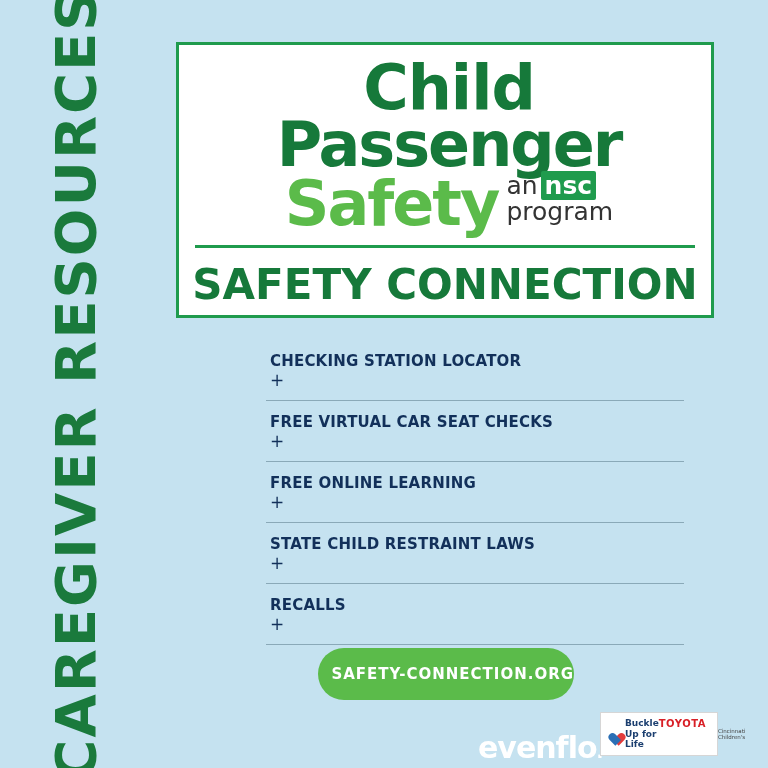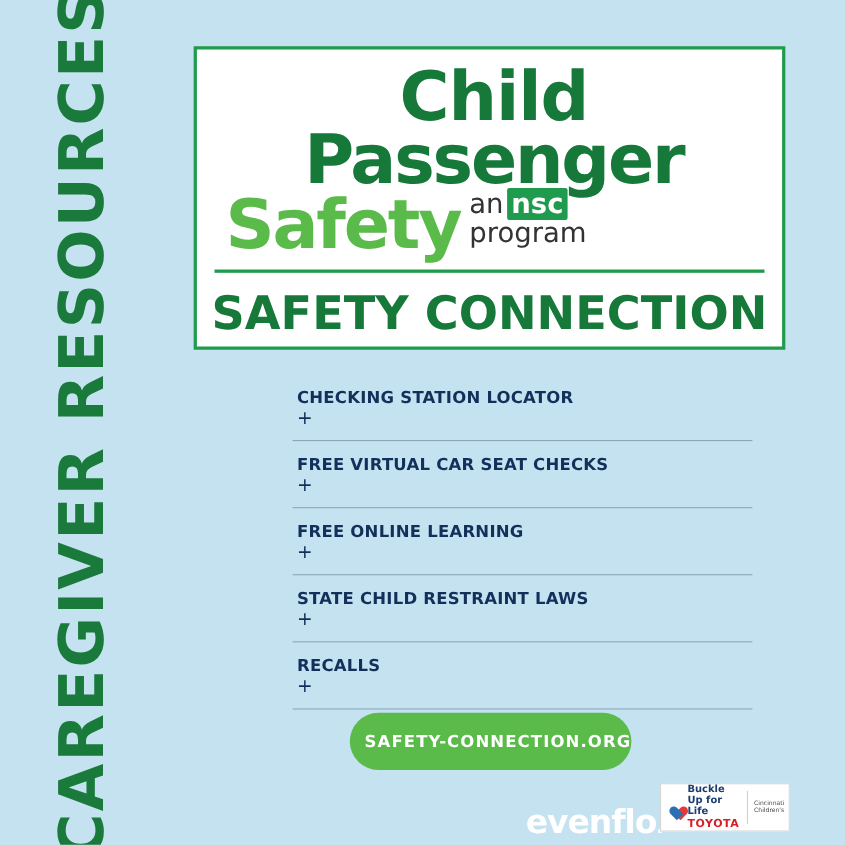--- a/index.html
+++ b/index.html
@@ -67,21 +67,21 @@
     font-family: "DejaVu Sans", sans-serif;
     font-weight: bold;
     font-size: 62px;
     line-height: 0.95;
     color: #16793a;
     letter-spacing: -2px;
   }
   .logo-line3row {
     display: flex;
     align-items: flex-end;
-    justify-content: flex-start;
+    justify-content: center;
     gap: 8px;
     margin-top: -2px;
   }
   .logo-line3 {
     font-family: "DejaVu Sans", sans-serif;
     font-weight: bold;
     font-size: 62px;
     line-height: 0.95;
     color: #5bbb4a;
     letter-spacing: -2px;
@@ -230,21 +230,21 @@
     transform-origin: 0 100%;
   }
   .buckle-heart::after {
     left: 8px;
     background: #2b6fb5;
     transform: rotate(-45deg);
     transform-origin: 100% 100%;
   }
   .buckle-text {
     display: flex;
-    flex-direction: column;
+    flex-direction: row;
     line-height: 1.15;
   }
   .buckle-line1 {
     font-family: "DejaVu Sans", sans-serif;
     font-size: 9px;
     font-weight: bold;
     color: #1b3e6f;
   }
   .buckle-line2 {
     font-family: "DejaVu Sans", sans-serif;

